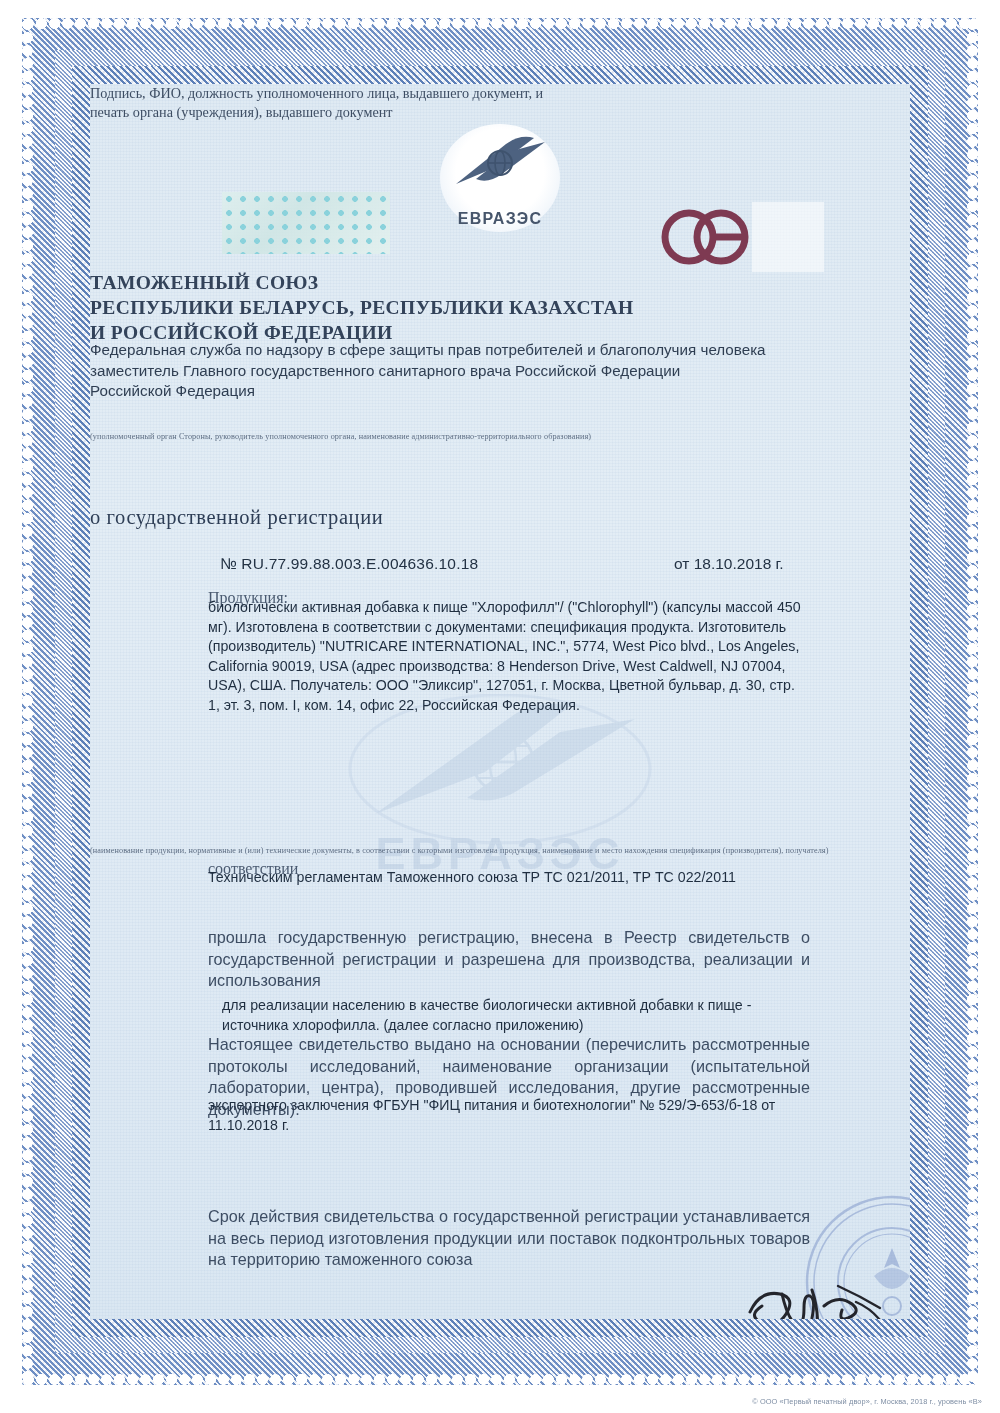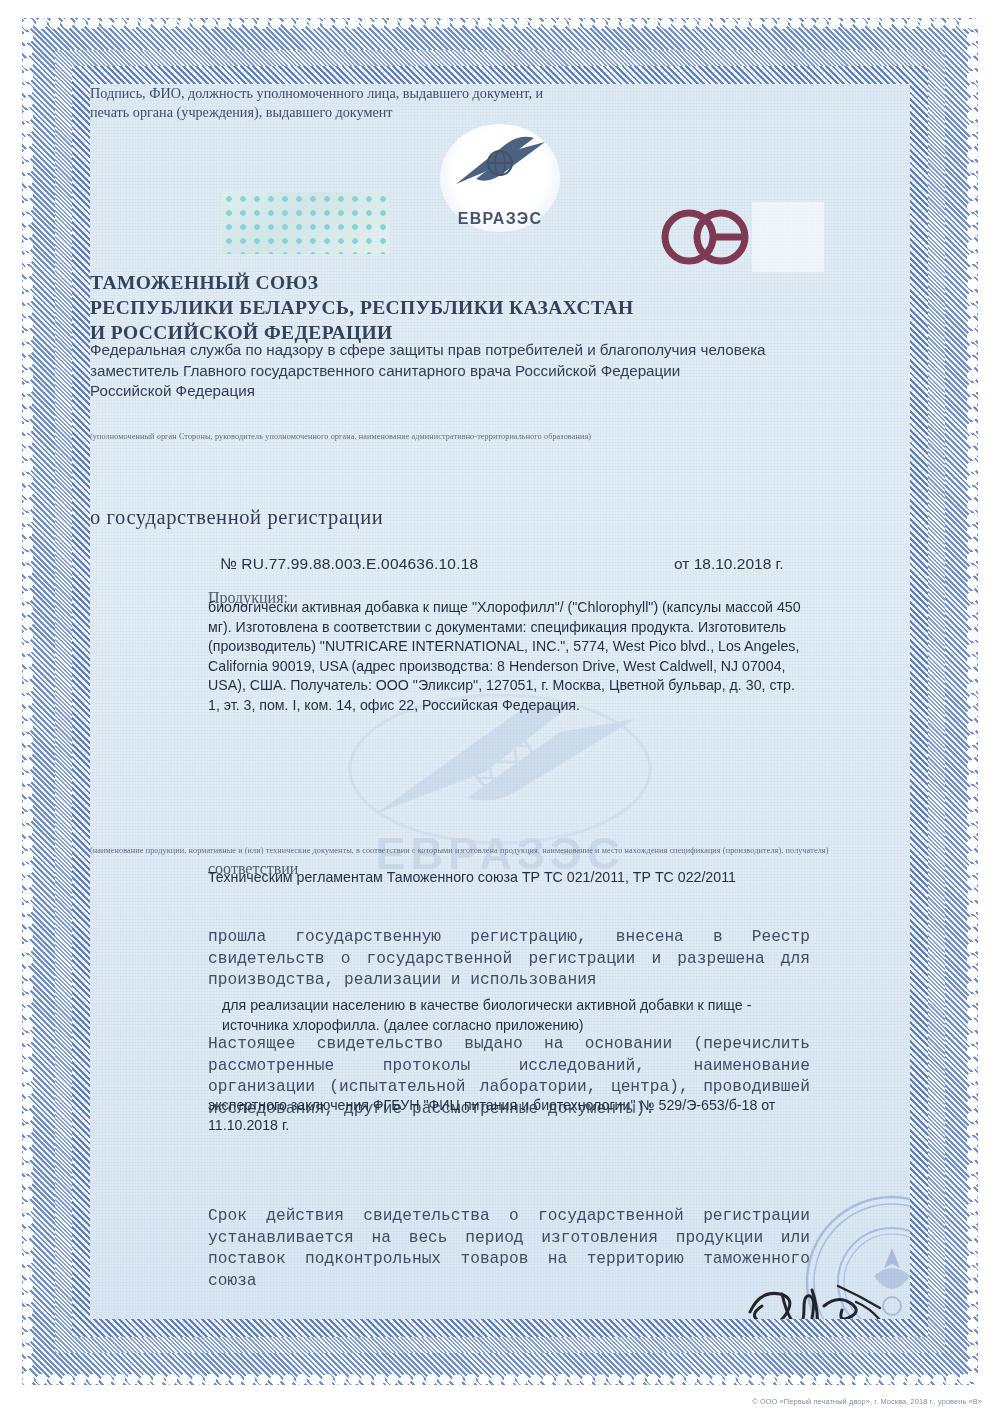--- a/index.html
+++ b/index.html
@@ -138,21 +138,21 @@
   .body-sans{
     left:118px;right:100px;font-size:14.2px;line-height:19.6px;color:#1f2e40;
   }
   .prod-body{top:514px;}
 
   .cap2{top:762px;}
   .lbl-soot{left:118px;top:776px;}
   .soot-body{top:784px;}
 
   .para-serif{
-    left:118px;right:100px;font-family:Liberation Mono, monospace;
+    left:118px;right:100px;font-family:Liberation Sans, sans-serif;
     font-size:16.2px;line-height:21.5px;color:#3d4d63;text-align:justify;
   }
   .p-reg{top:843px;}
   .reg-body{top:912px;margin-left:14px;}
 
   .p-basis{top:950px;}
   .basis-body{top:1012px;}
 
   .p-term{top:1122px;}
 

